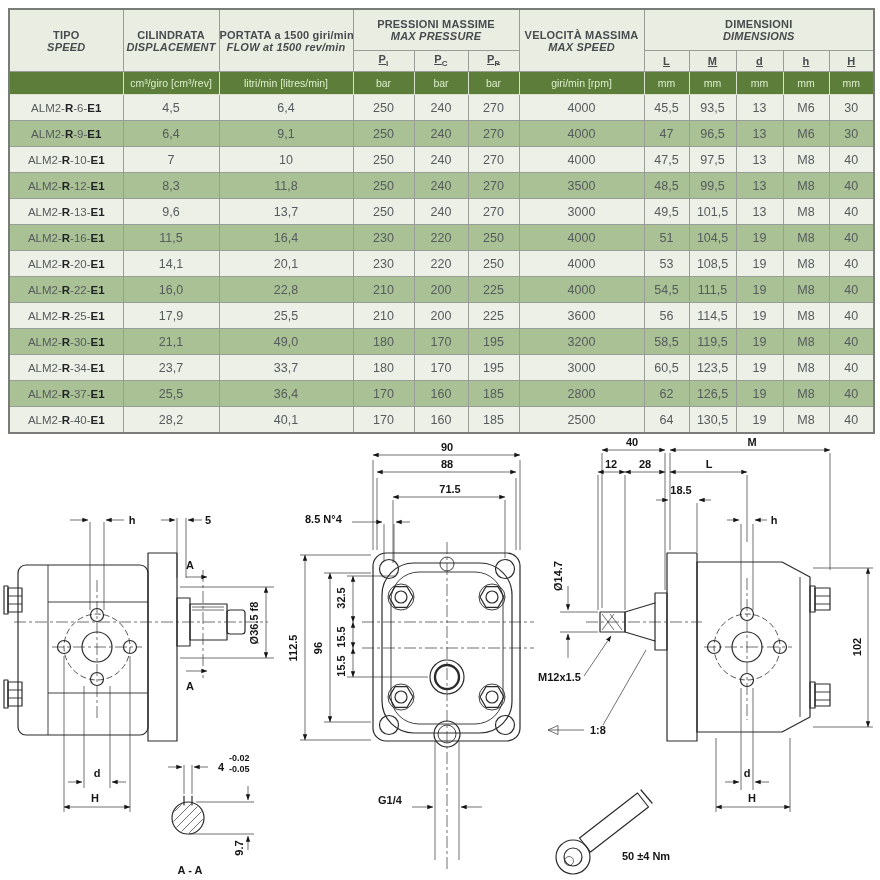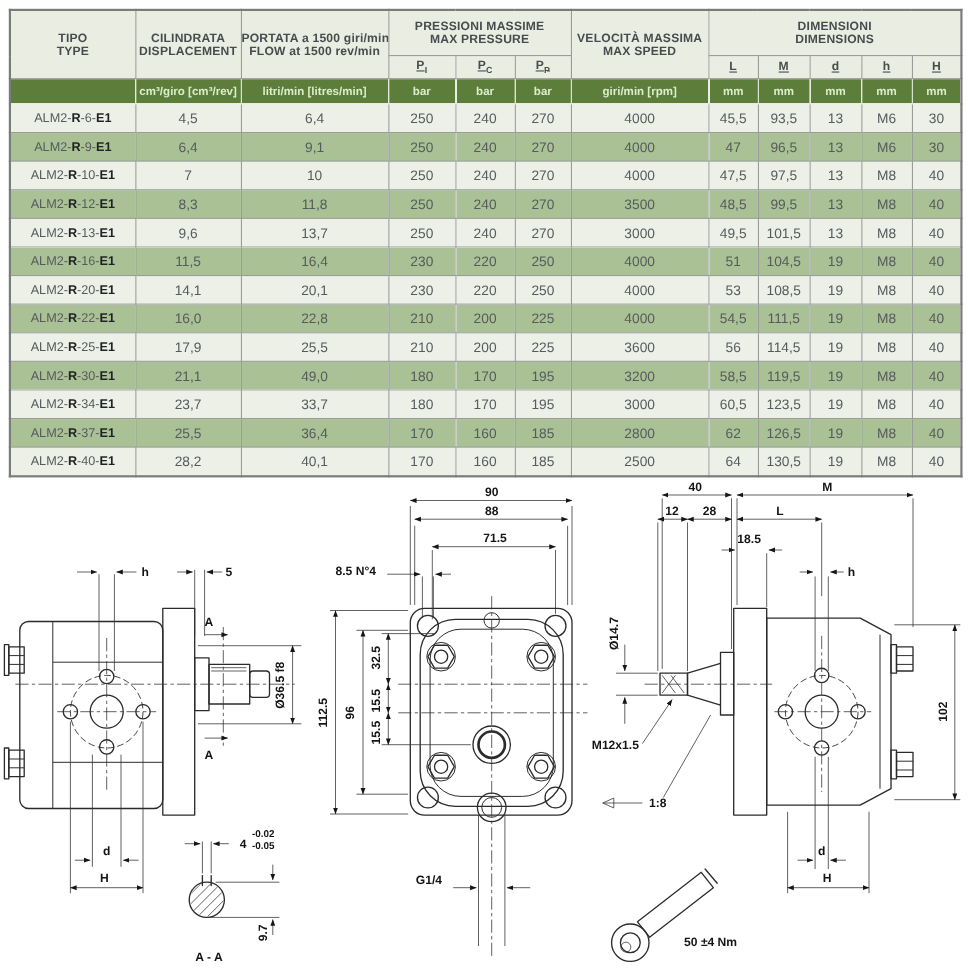--- a/index.html
+++ b/index.html
@@ -6,24 +6,24 @@
     font-family:"Liberation Sans",sans-serif;position:relative;}
   .page{position:absolute;inset:0;background:#fff;}
   table.spec{position:absolute;left:8px;top:8px;width:865px;border-collapse:collapse;
     table-layout:fixed;border:2px solid var(--border_dark);}
   .spec th,.spec td{border:1px solid var(--border_gray);text-align:center;padding:0;
     overflow:hidden;white-space:nowrap;}
   .spec thead th{background:var(--header_bg);color:var(--text_head);font-weight:bold;
     font-size:11px;letter-spacing:.2px;}
   tr.h1 th{height:40px;}
   tr.h2 th{height:20px;font-size:11px;text-decoration:underline;}
-  .l2{}
+  .l2{font-style:italic;}
   .spec sub{font-size:8px;}
   tr.units td{background:var(--dark_green);color:var(--units_text);font-size:10.5px;
-    height:22px;border-color:#d9e2cb;font-weight:bold;}
+    height:22px;border-color:#d9e2cb;font-weight:normal;}
   tbody td{font-size:12.5px;color:var(--text_gray);height:25px;}
   tbody tr:nth-child(odd) td{background:var(--row_light);}
   tbody tr:nth-child(even) td{background:var(--row_green);}
   td.c-type{font-size:11.5px;margin-top:16px;}
   .c-type .g{color:var(--text_gray);}
   .c-type .b{color:var(--text_dark);font-weight:bold;}
   svg.drawing{position:absolute;left:0;top:430px;}
   .ln{fill:none;stroke:#2b2b2b;stroke-width:1.2;stroke-linejoin:round;stroke-linecap:round;}
   .l9{fill:none;stroke:#2b2b2b;stroke-width:.9;}
   .tn{fill:none;stroke:#333;stroke-width:.7;}
@@ -51,21 +51,21 @@
         <col style="width:45px">
         <col style="width:47px">
     <col style="width:47px">
         <col style="width:46px">
         <col style="width:45px">
   </colgroup>
   <thead>
     <tr class="h1">
       <th rowspan="2">
         <div>TIPO</div>
-        <div class="l2">TYPE</div>
+        <div class="l2">SPEED</div>
           </th>
       <th rowspan="2">
         <div>CILINDRATA</div>
         <div class="l2">DISPLACEMENT</div>
           </th>
       <th rowspan="2">
         <div>PORTATA a 1500 giri/min</div>
         <div class="l2">FLOW at 1500 rev/min</div>
           </th>
       <th colspan="3">

